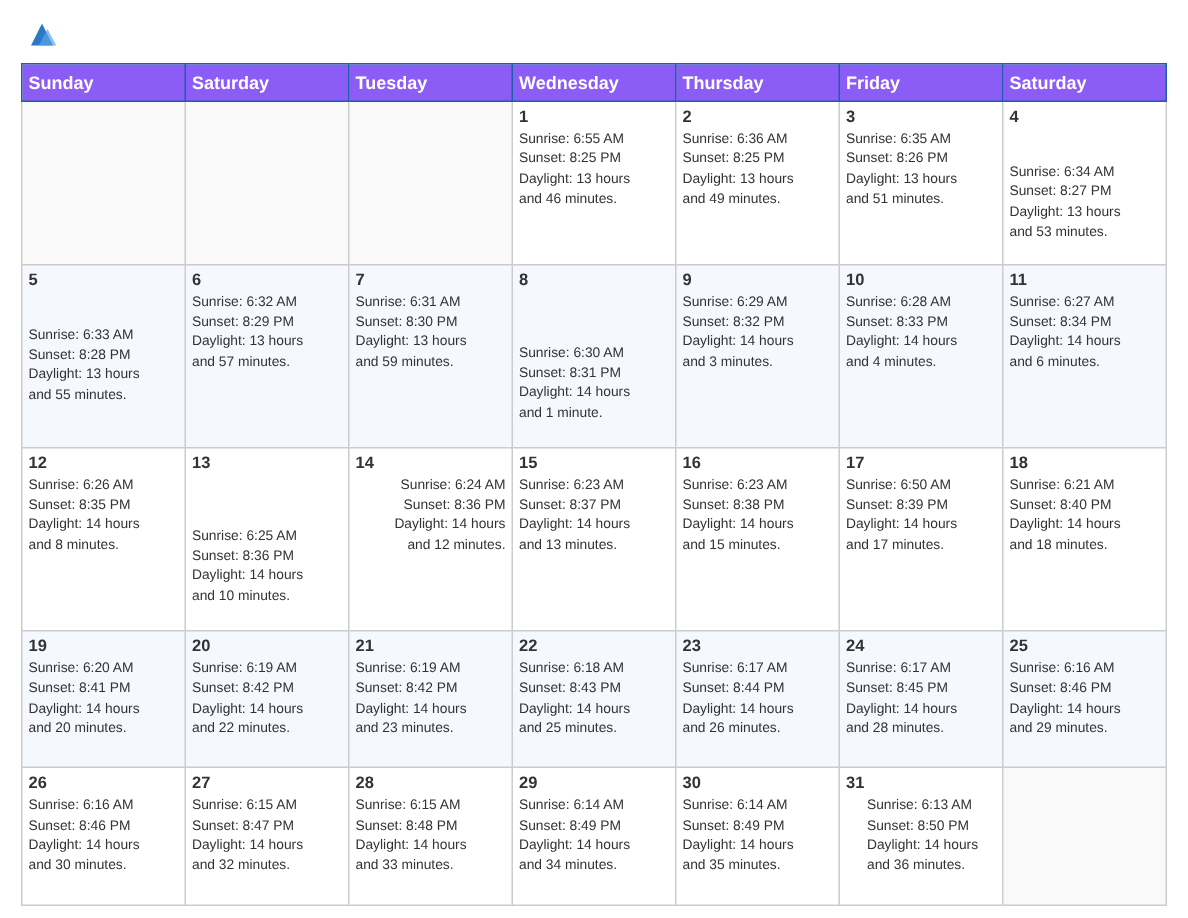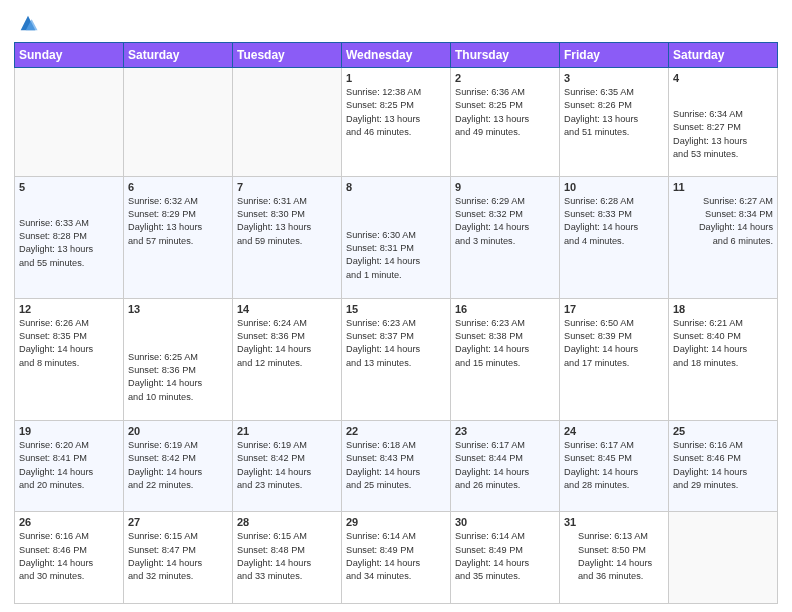--- a/index.html
+++ b/index.html
@@ -137,21 +137,21 @@
           <th>Saturday</th>
         </tr>
     </thead>
     <tbody id="calendar-body">
     <tr>
           <td class="empty"></td>
           <td class="empty"></td>
           <td class="empty"></td>
           <td>
             <span class="day-num">1</span>
-            <div class="day-info" style="white-space: pre-line;">Sunrise: 12:38 AM
+            <div class="day-info" style="white-space: pre-line;">Sunrise: 6:55 AM
 Sunset: 8:25 PM
 Daylight: 13 hours
 and 46 minutes.</div>
           </td>
           <td>
             <span class="day-num">2</span>
             <div class="day-info" style="white-space: pre-line;">Sunrise: 6:36 AM
 Sunset: 8:25 PM
 Daylight: 13 hours
 and 49 minutes.</div>
@@ -209,21 +209,21 @@
           </td>
           <td>
             <span class="day-num">10</span>
             <div class="day-info" style="white-space: pre-line;">Sunrise: 6:28 AM
 Sunset: 8:33 PM
 Daylight: 14 hours
 and 4 minutes.</div>
           </td>
           <td>
             <span class="day-num">11</span>
-            <div class="day-info" style="white-space: pre-line; text-align: right;">Sunrise: 6:27 AM
+            <div class="day-info" style="white-space: pre-line;">Sunrise: 6:27 AM
 Sunset: 8:34 PM
 Daylight: 14 hours
 and 6 minutes.</div>
           </td>
         </tr>
         <tr>
           <td>
             <span class="day-num">12</span>
             <div class="day-info" style="white-space: pre-line;">Sunrise: 6:26 AM
 Sunset: 8:35 PM
@@ -232,21 +232,21 @@
           </td>
           <td>
             <span class="day-num">13</span>
             <div class="day-info" style="white-space: pre-line; margin-top: 36px;">Sunrise: 6:25 AM
 Sunset: 8:36 PM
 Daylight: 14 hours
 and 10 minutes.</div>
           </td>
           <td>
             <span class="day-num">14</span>
-            <div class="day-info" style="white-space: pre-line;">Sunrise: 6:24 AM
+            <div class="day-info" style="white-space: pre-line; text-align: right;">Sunrise: 6:24 AM
 Sunset: 8:36 PM
 Daylight: 14 hours
 and 12 minutes.</div>
           </td>
           <td>
             <span class="day-num">15</span>
             <div class="day-info" style="white-space: pre-line;">Sunrise: 6:23 AM
 Sunset: 8:37 PM
 Daylight: 14 hours
 and 13 minutes.</div>

